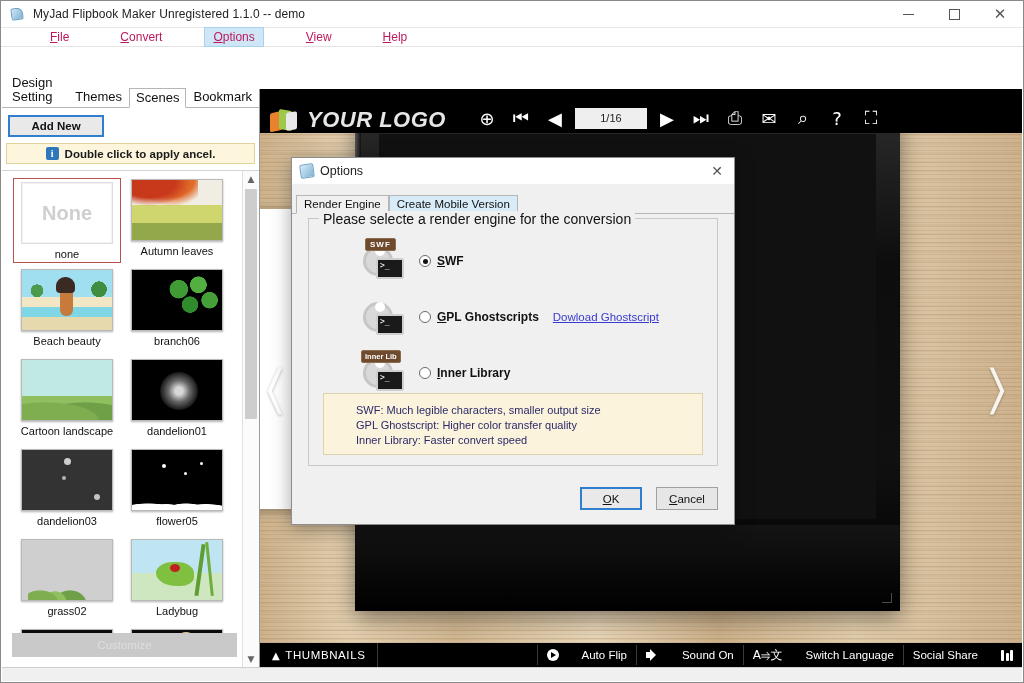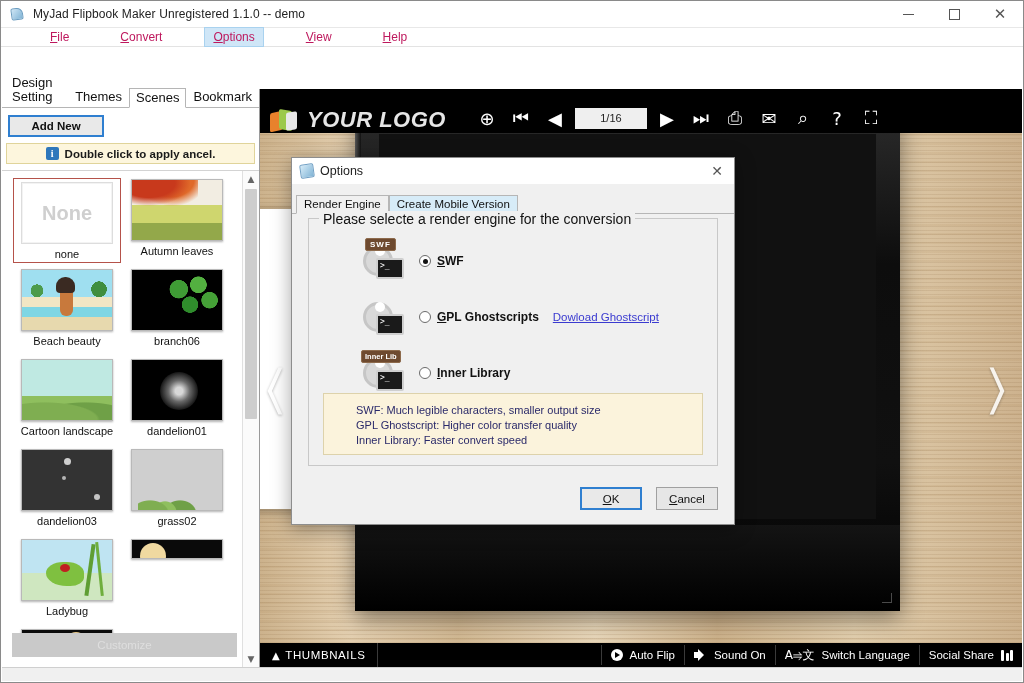--- a/index.html
+++ b/index.html
@@ -147,21 +147,21 @@
             color:#fff; font-size:18px; font-family:"DejaVu Sans", sans-serif; }
   .pagebox { width:72px; height:21px; background:#efefef; color:#222; font-size:11px;
              display:flex; align-items:center; justify-content:center; margin:0 3px; }
 
   
   .fb-bot { position:absolute; left:0; right:0; bottom:0; height:24px; background:#000;
             display:flex; align-items:center; color:#fff; font-size:11.5px; z-index:4; }
   .thumbs-btn { display:flex; align-items:center; gap:5px; padding:0 12px; height:24px;
                 border-right:1px solid #3a3a3a; letter-spacing:.6px; }
   .fb-bot-right { margin-left:auto; display:flex; align-items:center; height:24px; }
-  .fbb { display:flex; align-items:center; gap:7px; padding:0 9px; height:20px;
+  .fbb { display:flex; align-items:center; gap:23px; padding:0 9px; height:20px;
          border-left:1px solid #3a3a3a; }
   .circ { width:12px; height:12px; border-radius:50%; background:#fff; position:relative; }
   .circ:after { content:""; position:absolute; left:4px; top:2.5px; border-left:5px solid #000;
                 border-top:3.5px solid transparent; border-bottom:3.5px solid transparent; }
   .spk { width:13px; height:12px; position:relative; }
   .spk:before { content:""; position:absolute; left:0; top:3px; width:5px; height:6px; background:#fff; }
   .spk:after { content:""; position:absolute; left:4px; top:0; border-left:6px solid #fff;
                border-top:6px solid transparent; border-bottom:6px solid transparent; }
   .share-i { display:flex; gap:1.5px; align-items:flex-end; }
   .share-i b { display:block; width:3px; height:11px; background:#fff; border-radius:1px; }
@@ -317,20 +317,29 @@
 
           <div class="scene">
             <div class="thumb" style="background:#333;">
               <div style="position:absolute;left:42px;top:8px;width:7px;height:7px;background:#cfcfcf;border-radius:50%;"></div>
               <div style="position:absolute;left:40px;top:26px;width:4px;height:4px;background:#b5b5b5;border-radius:50%;"></div>
               <div style="position:absolute;left:72px;top:44px;width:6px;height:6px;background:#c4c4c4;border-radius:50%;"></div>
             </div>
             <div class="cap">dandelion03</div>
           </div>
 
+          <div class="scene">
+            <div class="thumb" style="background:#000;">
+              <div style="position:absolute;left:0;bottom:0;width:100%;height:20px;background:radial-gradient(ellipse at 18% 120%,#fff 0 30%,rgba(0,0,0,0) 32%),radial-gradient(ellipse at 38% 120%,#fff 0 28%,rgba(0,0,0,0) 30%),radial-gradient(ellipse at 60% 120%,#fff 0 30%,rgba(0,0,0,0) 32%),radial-gradient(ellipse at 82% 120%,#fff 0 28%,rgba(0,0,0,0) 30%);"></div>
+              <div style="position:absolute;left:30px;top:14px;width:4px;height:4px;background:#fff;border-radius:50%;"></div>
+              <div style="position:absolute;left:52px;top:22px;width:3px;height:3px;background:#fff;border-radius:50%;"></div>
+              <div style="position:absolute;left:68px;top:12px;width:3px;height:3px;background:#fff;border-radius:50%;"></div>
+            </div>
+            <div class="cap">flower05</div>
+          </div>
 
           <div class="scene">
             <div class="thumb" style="background:#cfcfcf;">
               <div style="position:absolute;left:6px;bottom:0;width:60px;height:30px;background:radial-gradient(ellipse at 20% 110%,#7fae51 0 26%,rgba(0,0,0,0) 28%),radial-gradient(ellipse at 45% 110%,#8fbf5e 0 24%,rgba(0,0,0,0) 26%),radial-gradient(ellipse at 70% 110%,#6fa047 0 26%,rgba(0,0,0,0) 28%);"></div>
             </div>
             <div class="cap">grass02</div>
           </div>
 
           <div class="scene">
             <div class="thumb" style="background:linear-gradient(180deg,#bfe4f2 0 55%,#cfe7c0 55% 100%);">

